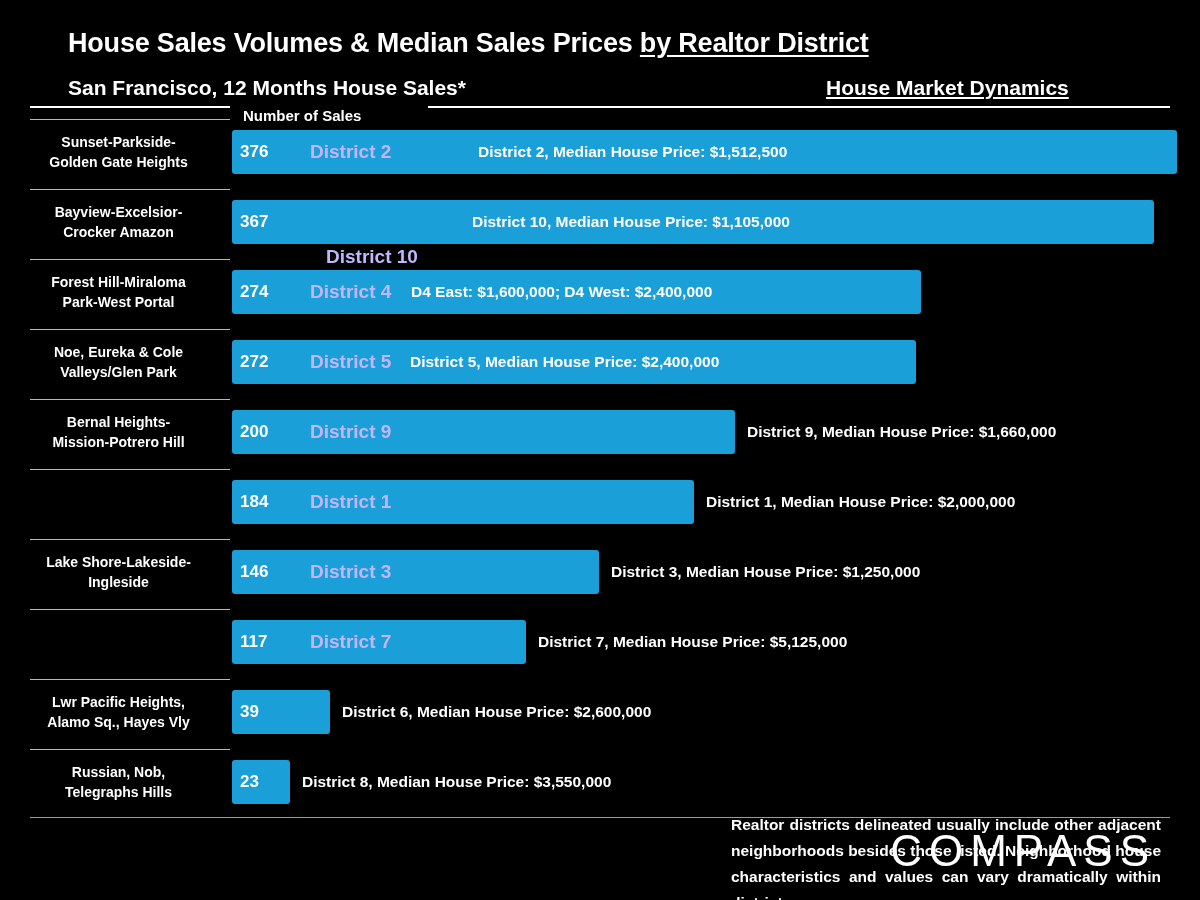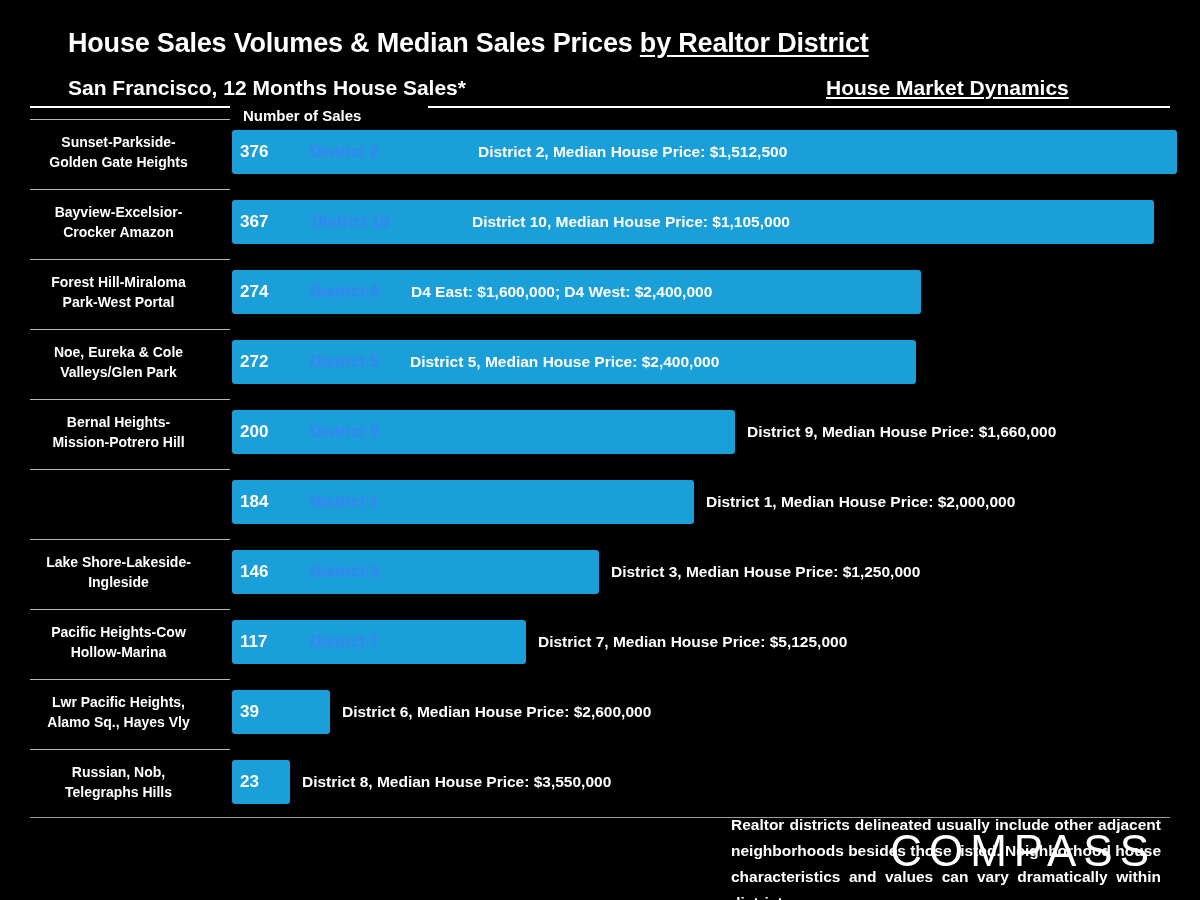--- a/index.html
+++ b/index.html
@@ -122,23 +122,23 @@
     height: 44px;
     line-height: 44px;
     font-size: 17px;
     font-weight: bold;
     color: #ffffff;
   }
   .bar-dist {
     position: absolute;
     height: 36px;
     line-height: 44px;
-    font-size: 16px;
-    font-weight: bold;
-    color: #3b82f6;
+    font-size: 19px;
+    font-weight: bold;
+    color: #c4b5fd;
   }
   .note {
     position: absolute;
     height: 48px;
     line-height: 44px;
     font-size: 15.5px;
     font-weight: bold;
     color: #ffffff;
     white-space: nowrap;
   }
@@ -212,21 +212,21 @@
         <div class="note" style="left: 478px;">District 2, Median House Price:  $1,512,500</div>
       </div>
       <div class="row" style="top: 70px;">
         <div class="row-sep" style="top: -11px;"></div>
         <div class="cat" style="top: 2px;">
           <div>Bayview-Excelsior-</div>
           <div>Crocker Amazon</div>
         </div>
         <div class="bar" style="width: 922px; background: rgb(26, 159, 217);"></div>
         <div class="bar-val">367</div>
-        <div class="bar-dist" style="left: 312px;">District 10</div>
+        <div class="bar-dist" style="left: 326px; margin-top: 35px;">District 10</div>
         <div class="note" style="left: 472px;">District 10, Median House Price:  $1,105,000</div>
       </div>
       <div class="row" style="top: 140px;">
         <div class="row-sep" style="top: -11px;"></div>
         <div class="cat" style="top: 2px;">
           <div>Forest Hill-Miraloma</div>
           <div>Park-West Portal</div>
         </div>
         <div class="bar" style="width: 689px; background: rgb(26, 159, 217);"></div>
         <div class="bar-val">274</div>
@@ -268,24 +268,20 @@
           <div>Lake Shore-Lakeside-</div>
           <div>Ingleside</div>
         </div>
         <div class="bar" style="width: 367px; background: rgb(26, 159, 217);"></div>
         <div class="bar-val">146</div>
         <div class="bar-dist" style="left: 310px;">District 3</div>
         <div class="note" style="left: 611px;">District 3, Median House Price:  $1,250,000</div>
       </div>
       <div class="row" style="top: 490px;">
         <div class="row-sep" style="top: -11px;"></div>
-        <div class="cat" style="top: 2px;">
-          <div>Pacific Heights-Cow</div>
-          <div>Hollow-Marina</div>
-        </div>
         <div class="bar" style="width: 294px; background: rgb(26, 159, 217);"></div>
         <div class="bar-val">117</div>
         <div class="bar-dist" style="left: 310px;">District 7</div>
         <div class="note" style="left: 538px;">District 7, Median House Price:  $5,125,000</div>
       </div>
       <div class="row" style="top: 560px;">
         <div class="row-sep" style="top: -11px;"></div>
         <div class="cat" style="top: 2px;">
           <div>Lwr Pacific Heights,</div>
           <div>Alamo Sq., Hayes Vly</div>

